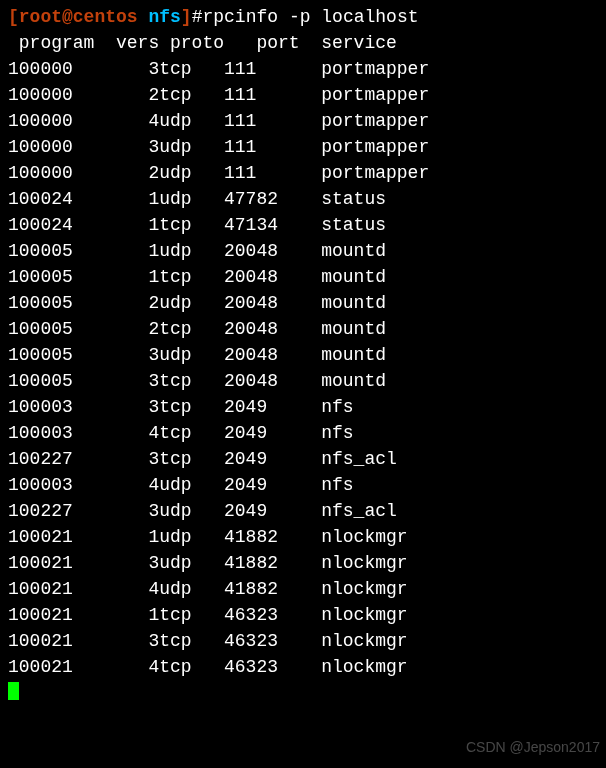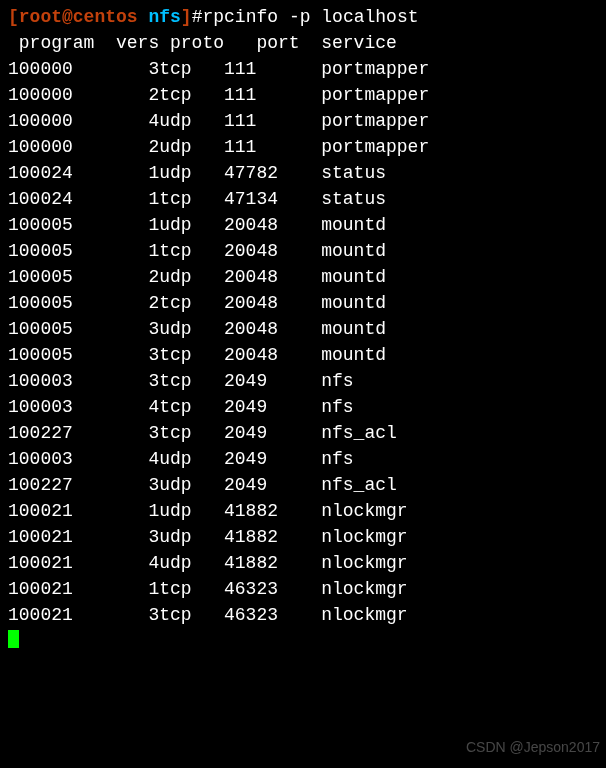--- a/index.html
+++ b/index.html
@@ -44,36 +44,38 @@
 <body>
 
 <div class="row"><span class="prompt-user">[root@centos</span><span class="prompt-dir"> nfs</span><span class="prompt-user">]</span><span class="cmd">#</span><span class="cmd">rpcinfo -p localhost</span></div>
 
 <div class="row"><span class="col c-prog"> program</span><span class="col c-vers"> vers</span><span class="col c-proto"> proto</span><span class="col c-port">   port</span><span class="col c-svc">service</span></div>
 
 <div id="rows">
     <div class="row"><span class="col c-prog">100000</span><span class="col c-vers">3</span><span class="col c-proto">tcp</span><span class="col c-port">111</span><span class="col c-svc">portmapper</span></div>
     <div class="row"><span class="col c-prog">100000</span><span class="col c-vers">2</span><span class="col c-proto">tcp</span><span class="col c-port">111</span><span class="col c-svc">portmapper</span></div>
     <div class="row"><span class="col c-prog">100000</span><span class="col c-vers">4</span><span class="col c-proto">udp</span><span class="col c-port">111</span><span class="col c-svc">portmapper</span></div>
+    <div class="row"><span class="col c-prog">100000</span><span class="col c-vers">3</span><span class="col c-proto">udp</span><span class="col c-port">111</span><span class="col c-svc">portmapper</span></div>
     <div class="row"><span class="col c-prog">100000</span><span class="col c-vers">2</span><span class="col c-proto">udp</span><span class="col c-port">111</span><span class="col c-svc">portmapper</span></div>
     <div class="row"><span class="col c-prog">100024</span><span class="col c-vers">1</span><span class="col c-proto">udp</span><span class="col c-port">47782</span><span class="col c-svc">status</span></div>
     <div class="row"><span class="col c-prog">100024</span><span class="col c-vers">1</span><span class="col c-proto">tcp</span><span class="col c-port">47134</span><span class="col c-svc">status</span></div>
     <div class="row"><span class="col c-prog">100005</span><span class="col c-vers">1</span><span class="col c-proto">udp</span><span class="col c-port">20048</span><span class="col c-svc">mountd</span></div>
     <div class="row"><span class="col c-prog">100005</span><span class="col c-vers">1</span><span class="col c-proto">tcp</span><span class="col c-port">20048</span><span class="col c-svc">mountd</span></div>
     <div class="row"><span class="col c-prog">100005</span><span class="col c-vers">2</span><span class="col c-proto">udp</span><span class="col c-port">20048</span><span class="col c-svc">mountd</span></div>
     <div class="row"><span class="col c-prog">100005</span><span class="col c-vers">2</span><span class="col c-proto">tcp</span><span class="col c-port">20048</span><span class="col c-svc">mountd</span></div>
     <div class="row"><span class="col c-prog">100005</span><span class="col c-vers">3</span><span class="col c-proto">udp</span><span class="col c-port">20048</span><span class="col c-svc">mountd</span></div>
     <div class="row"><span class="col c-prog">100005</span><span class="col c-vers">3</span><span class="col c-proto">tcp</span><span class="col c-port">20048</span><span class="col c-svc">mountd</span></div>
     <div class="row"><span class="col c-prog">100003</span><span class="col c-vers">3</span><span class="col c-proto">tcp</span><span class="col c-port">2049</span><span class="col c-svc">nfs</span></div>
     <div class="row"><span class="col c-prog">100003</span><span class="col c-vers">4</span><span class="col c-proto">tcp</span><span class="col c-port">2049</span><span class="col c-svc">nfs</span></div>
     <div class="row"><span class="col c-prog">100227</span><span class="col c-vers">3</span><span class="col c-proto">tcp</span><span class="col c-port">2049</span><span class="col c-svc">nfs_acl</span></div>
     <div class="row"><span class="col c-prog">100003</span><span class="col c-vers">4</span><span class="col c-proto">udp</span><span class="col c-port">2049</span><span class="col c-svc">nfs</span></div>
     <div class="row"><span class="col c-prog">100227</span><span class="col c-vers">3</span><span class="col c-proto">udp</span><span class="col c-port">2049</span><span class="col c-svc">nfs_acl</span></div>
     <div class="row"><span class="col c-prog">100021</span><span class="col c-vers">1</span><span class="col c-proto">udp</span><span class="col c-port">41882</span><span class="col c-svc">nlockmgr</span></div>
     <div class="row"><span class="col c-prog">100021</span><span class="col c-vers">3</span><span class="col c-proto">udp</span><span class="col c-port">41882</span><span class="col c-svc">nlockmgr</span></div>
     <div class="row"><span class="col c-prog">100021</span><span class="col c-vers">4</span><span class="col c-proto">udp</span><span class="col c-port">41882</span><span class="col c-svc">nlockmgr</span></div>
     <div class="row"><span class="col c-prog">100021</span><span class="col c-vers">1</span><span class="col c-proto">tcp</span><span class="col c-port">46323</span><span class="col c-svc">nlockmgr</span></div>
     <div class="row"><span class="col c-prog">100021</span><span class="col c-vers">3</span><span class="col c-proto">tcp</span><span class="col c-port">46323</span><span class="col c-svc">nlockmgr</span></div>
+    <div class="row"><span class="col c-prog">100021</span><span class="col c-vers">4</span><span class="col c-proto">tcp</span><span class="col c-port">46323</span><span class="col c-svc">nlockmgr</span></div>
   </div>
 
 <div class="row"><span class="cursor"></span></div>
 
 <div class="watermark">CSDN @Jepson2017</div>
 
 </body></html>

